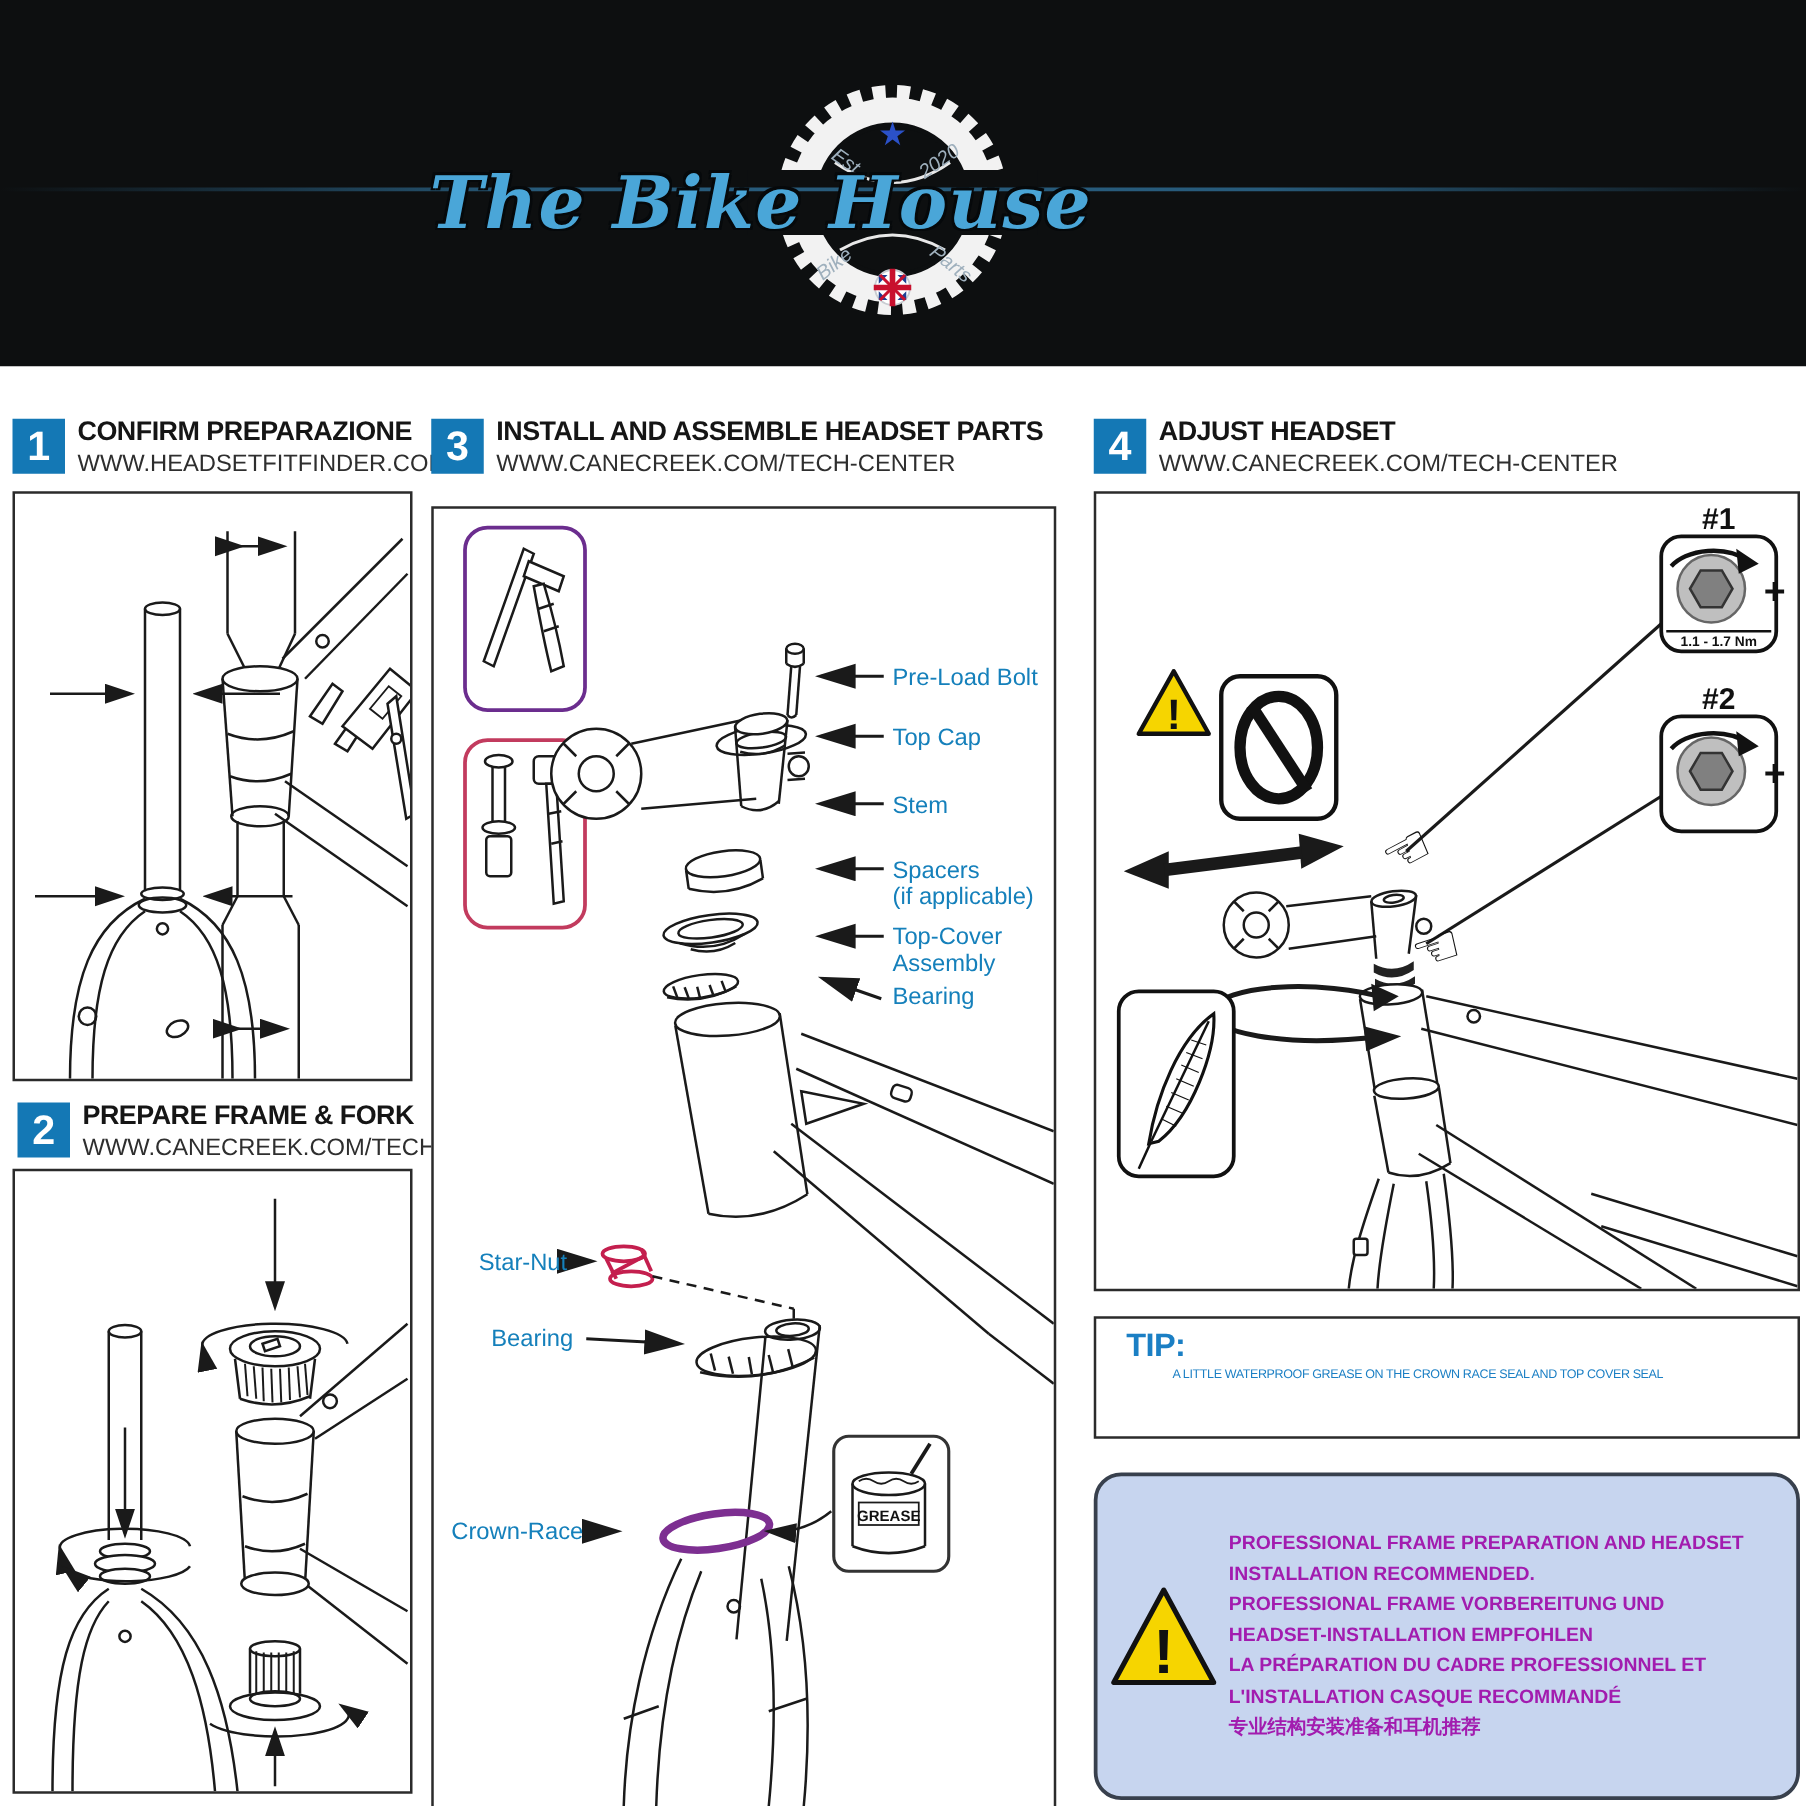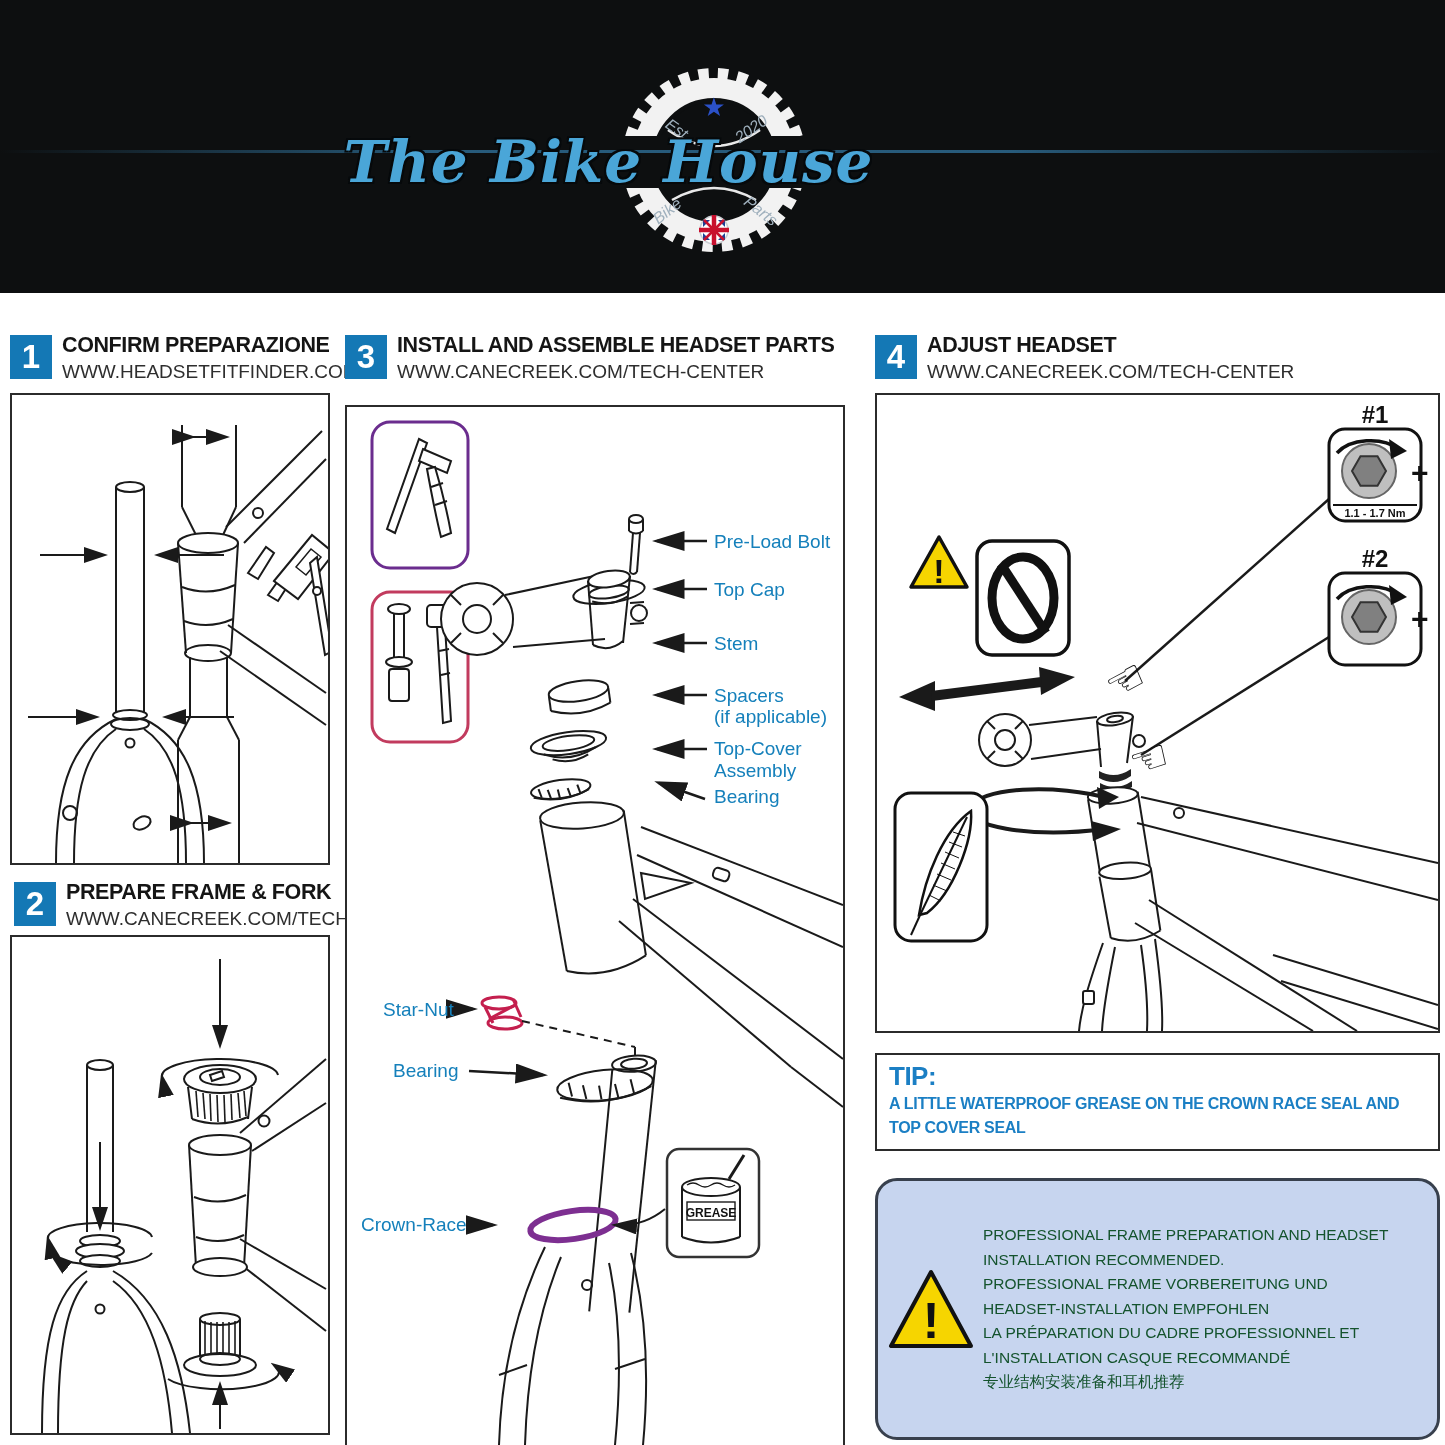--- a/index.html
+++ b/index.html
@@ -17,28 +17,28 @@
   .sec-head{position:absolute;}
   .badge{position:absolute;left:0;top:0;width:42px;height:44px;background:#1478b5;color:#fff;
      font-weight:700;font-size:33px;text-align:center;line-height:44px;}
   .sec-title{position:absolute;left:52px;top:-2px;font-weight:700;font-size:21.5px;color:#151515;
      letter-spacing:-0.4px;white-space:nowrap;}
   .sec-url{position:absolute;left:52px;top:26px;font-size:19px;color:#2e2e2e;white-space:nowrap;}
   
   .dbox{position:absolute;border:2px solid #2b2b2b;background:#fff;box-sizing:border-box;}
   
   #tipbox{position:absolute;left:875px;top:1053px;width:565px;height:98px;border:2px solid #2b2b2b;
-     background:#fff;box-sizing:border-box;padding:6px 12px;}
+     background:#fff;box-sizing:border-box;padding:6px 24px;}
   #tipbox .tip-h{color:#1b7fc4;font-weight:700;font-size:26px;letter-spacing:-0.5px;}
-  #tipbox .tip-b{color:#1b7fc4;font-weight:700;font-size:16px;line-height:1.5;letter-spacing:-0.3px;}
+  #tipbox .tip-b{color:#1b7fc4;font-weight:400;font-size:10px;line-height:1.5;letter-spacing:-0.3px;margin-left:37px;}
   
   #warnbox{position:absolute;left:875px;top:1178px;width:565px;height:262px;background:#c7d5ef;
      border:3px solid #38404d;border-radius:22px;box-sizing:border-box;display:flex;align-items:center;}
   #warnbox .w-tri{flex:0 0 105px;display:flex;justify-content:center;}
-  #warnbox .w-txt{flex:1;padding-right:30px;color:#14532d;font-size:15.5px;font-weight:400;line-height:1.58;}
+  #warnbox .w-txt{flex:1;padding-right:30px;color:#a21caf;font-size:15.5px;font-weight:700;line-height:1.58;}
   svg text{font-family:"Liberation Sans",sans-serif;}
   .lbl{fill:#1580bb;font-size:19px;}
 </style>
 </head>
 <body>
 
 <div id="page">
 
   <div id="banner">
     <div class="bluestreak"></div>

